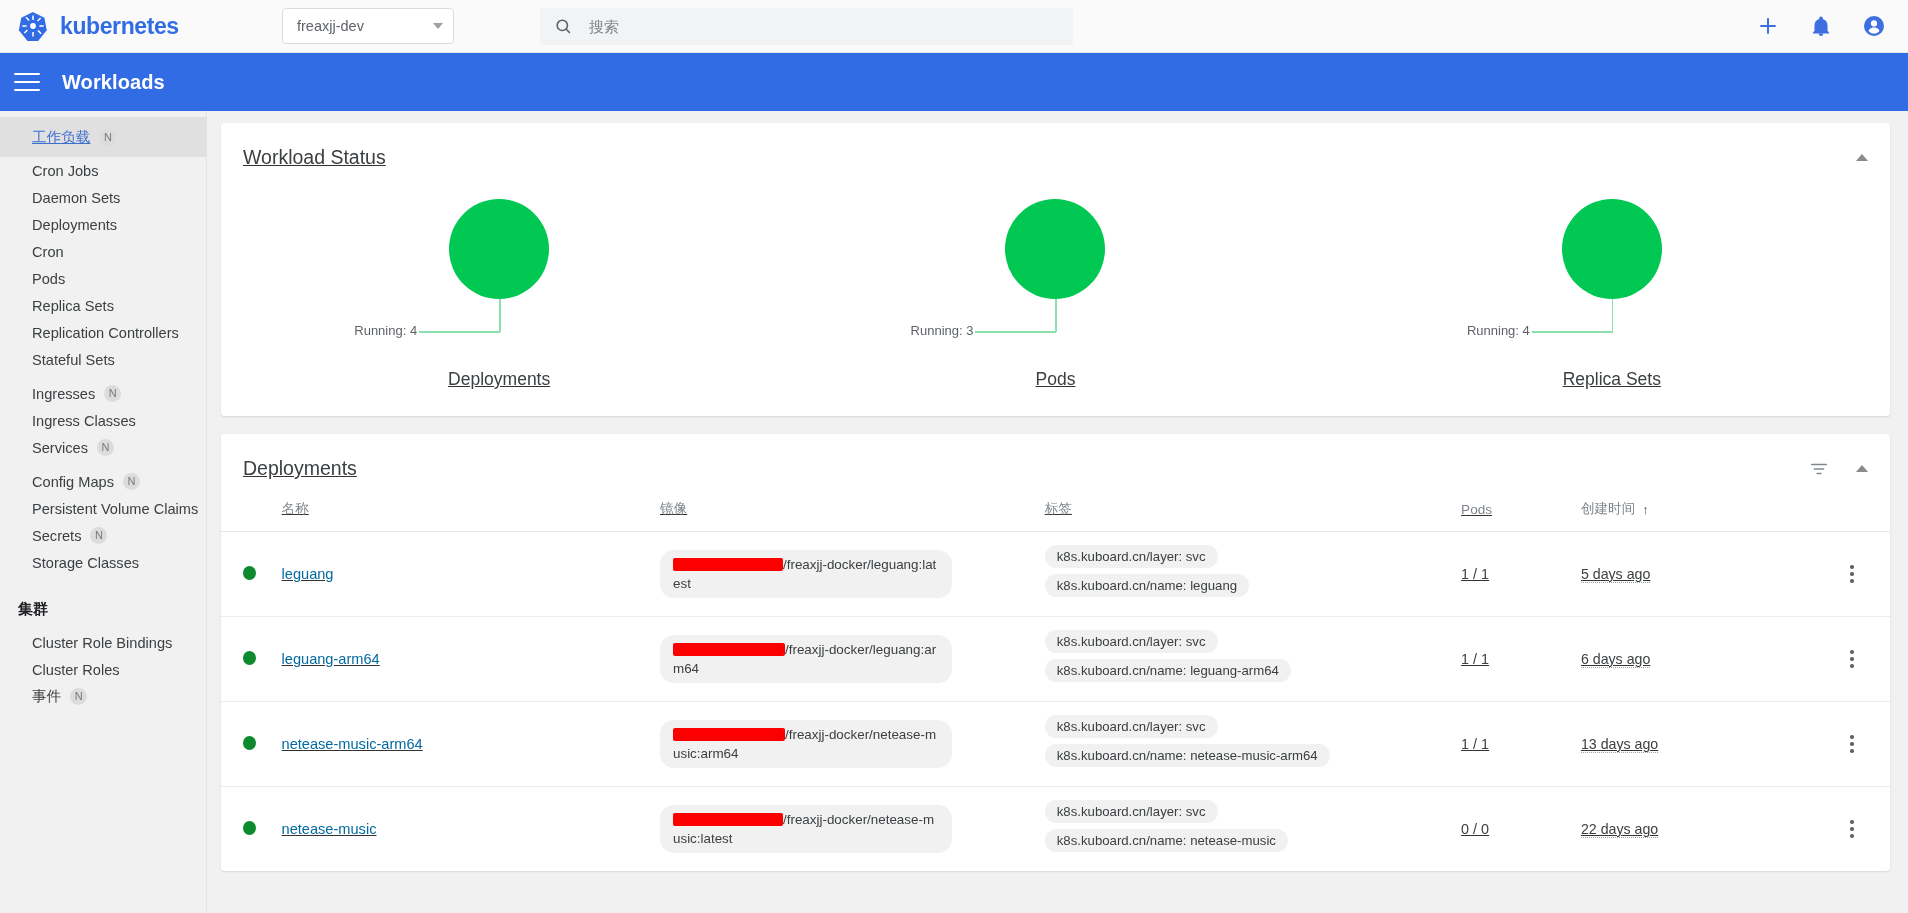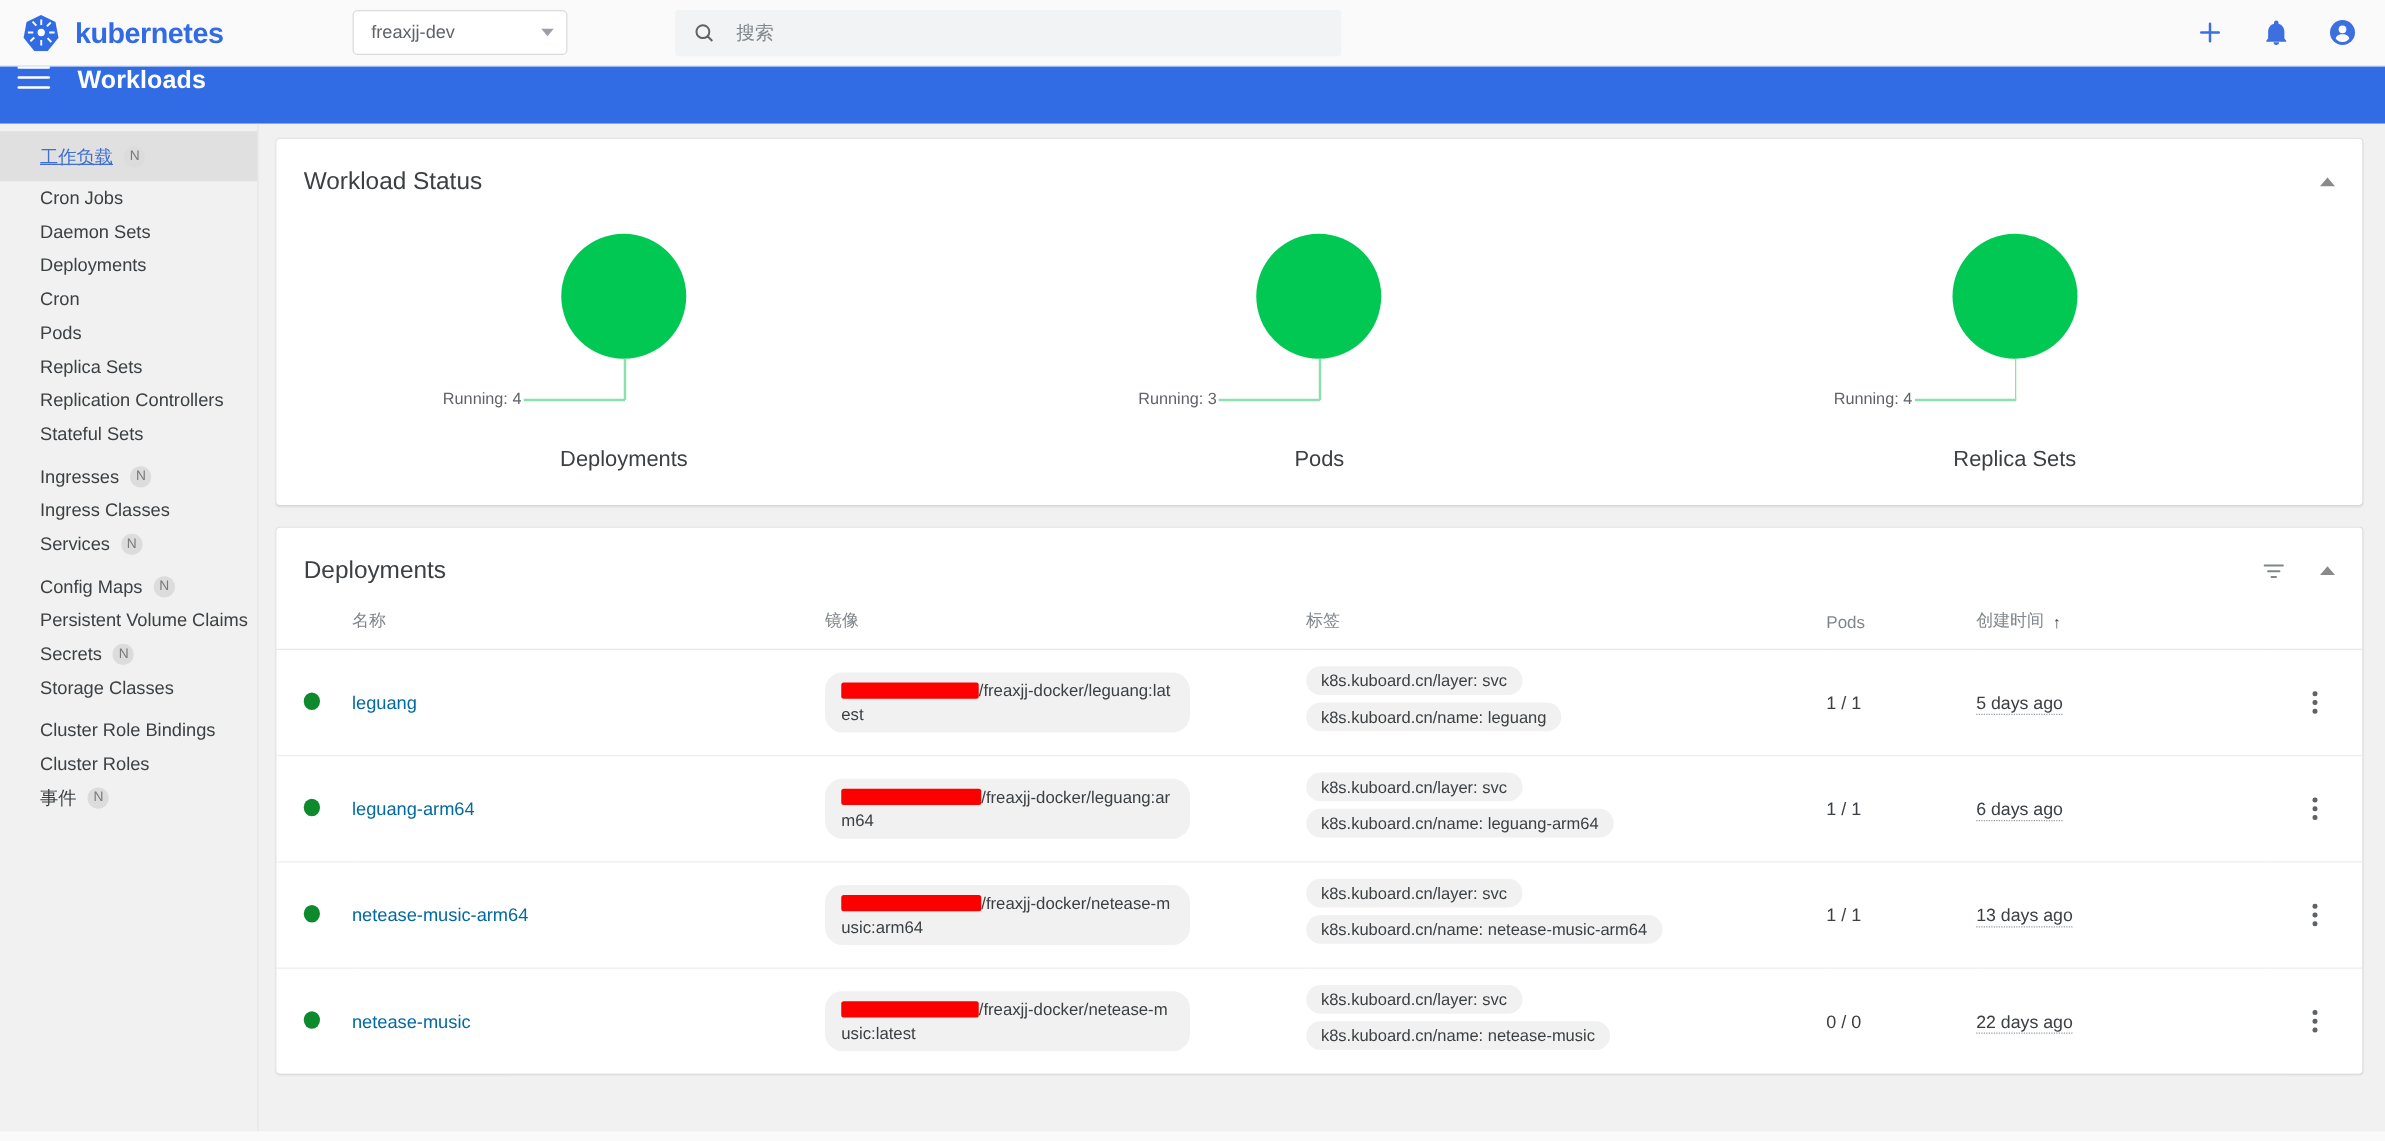--- a/index.html
+++ b/index.html
@@ -66,23 +66,23 @@
   }
   .search-input::placeholder { color: #80868b; }
   .top-actions {
     position: absolute; right: 22px;
     display: flex; align-items: center; gap: 29px;
   }
   .top-ic { width: 24px; height: 24px; cursor: pointer; }
 
   
   .bluebar {
-    height: 46px;
+    height: 58px;
     background: #326ce5;
-    display: flex; 
+    display: flex; align-items: center;
     padding-left: 14px;
     gap: 22px;
     color: #fff;
   }
   .hamburger { width: 26px; height: 18px; display: flex; flex-direction: column; justify-content: space-between; cursor: pointer; }
   .hamburger span { display: block; height: 2.4px; background: #fff; border-radius: 1px; }
   .page-title { font-size: 20px; font-weight: bold; letter-spacing: 0.1px; }
 
   
   .body-wrap { display: flex; height: 806px; }
@@ -134,20 +134,21 @@
     flex: 1;
     background: #f1f1f1;
     padding: 12px 18px 0 14px;
     overflow: hidden;
   }
   .card {
     background: #fff;
     border-radius: 3px;
     box-shadow: 0 1px 2px rgba(0,0,0,0.10), 0 0 1px rgba(0,0,0,0.10);
     margin-bottom: 18px;
+    text-decoration: underline;
   }
   .card-head {
     display: flex; align-items: center;
     padding: 17px 22px 0 22px;
     height: 52px;
   }
   .card-title { font-size: 19.5px; color: #3c4043; font-weight: normal; }
   .card-head-actions { margin-left: auto; display: flex; align-items: center; gap: 26px; }
   .chev-up {
     width: 0; height: 0;
@@ -379,20 +380,21 @@
       <div class="nav-item">
         <span class="nav-label">Persistent Volume Claims</span>
       </div>
       <div class="nav-item">
         <span class="nav-label">Secrets</span>
         <span class="badge-n">N</span>
       </div>
       <div class="nav-item">
         <span class="nav-label">Storage Classes</span>
       </div>
+      <div class="nav-group">集群</div>
       <div class="spacer-sm"></div>
       <div class="nav-item">
         <span class="nav-label">Cluster Role Bindings</span>
       </div>
       <div class="nav-item">
         <span class="nav-label">Cluster Roles</span>
       </div>
       <div class="nav-item">
         <span class="nav-label">事件</span>
         <span class="badge-n">N</span>

